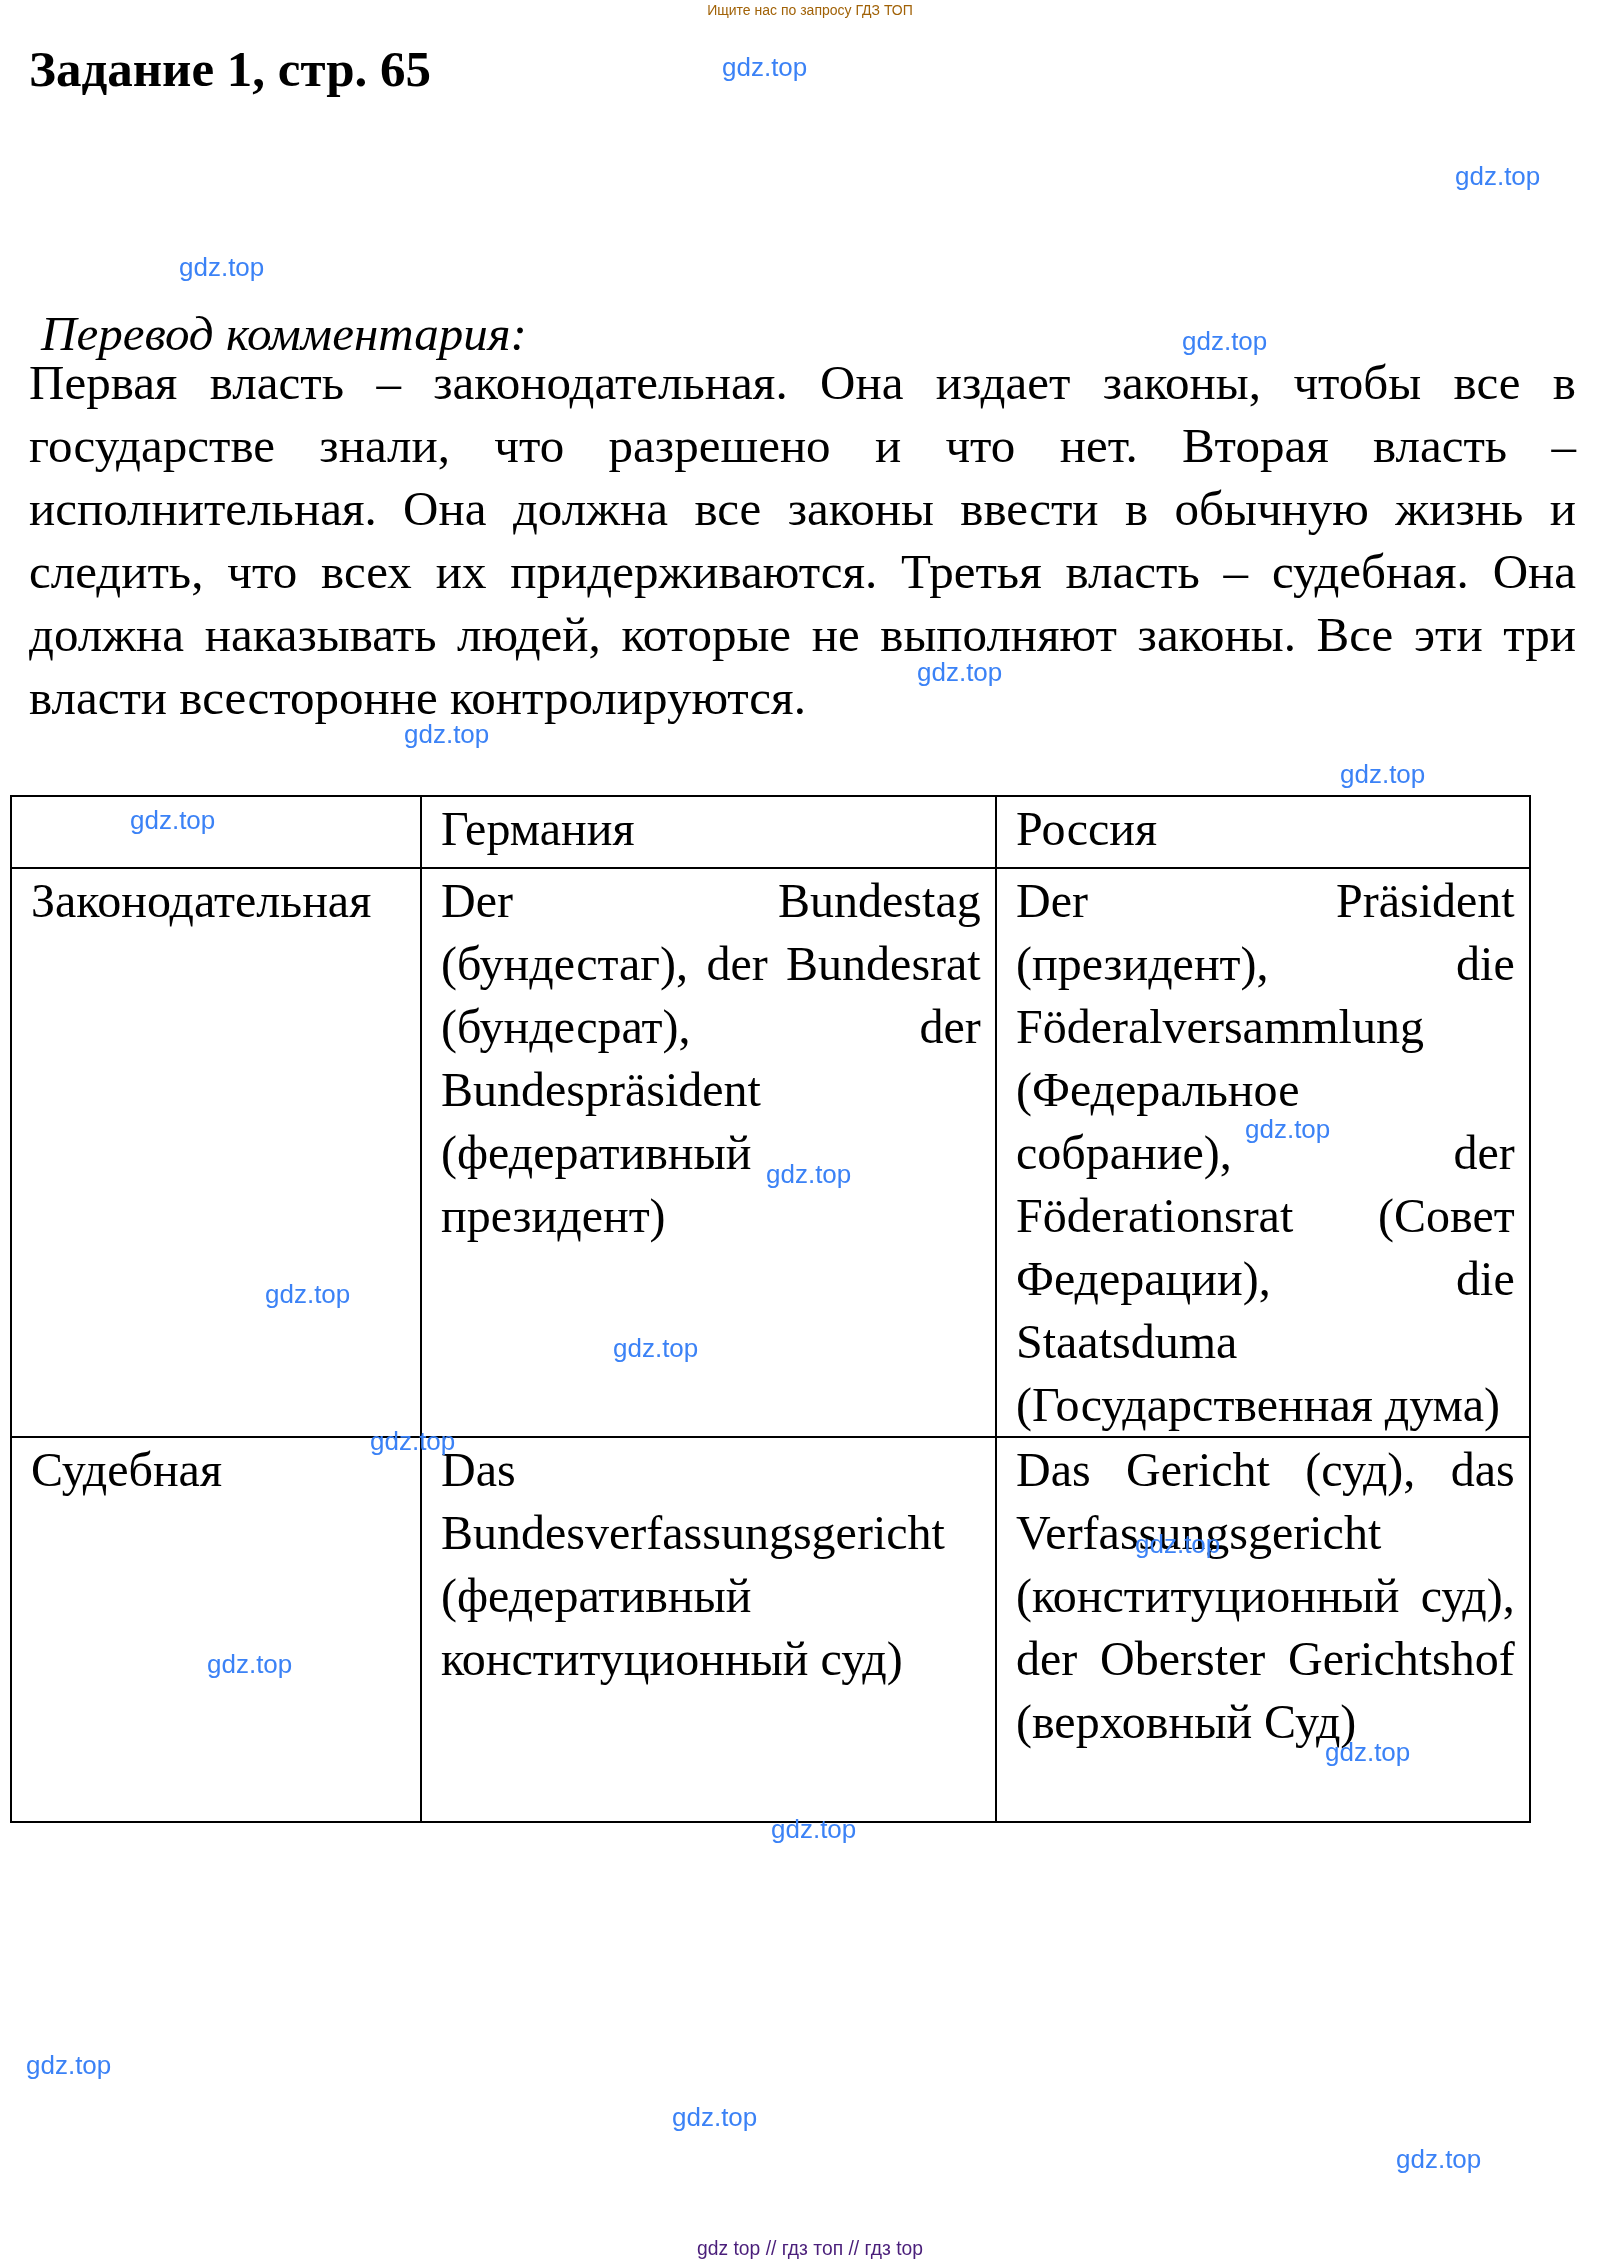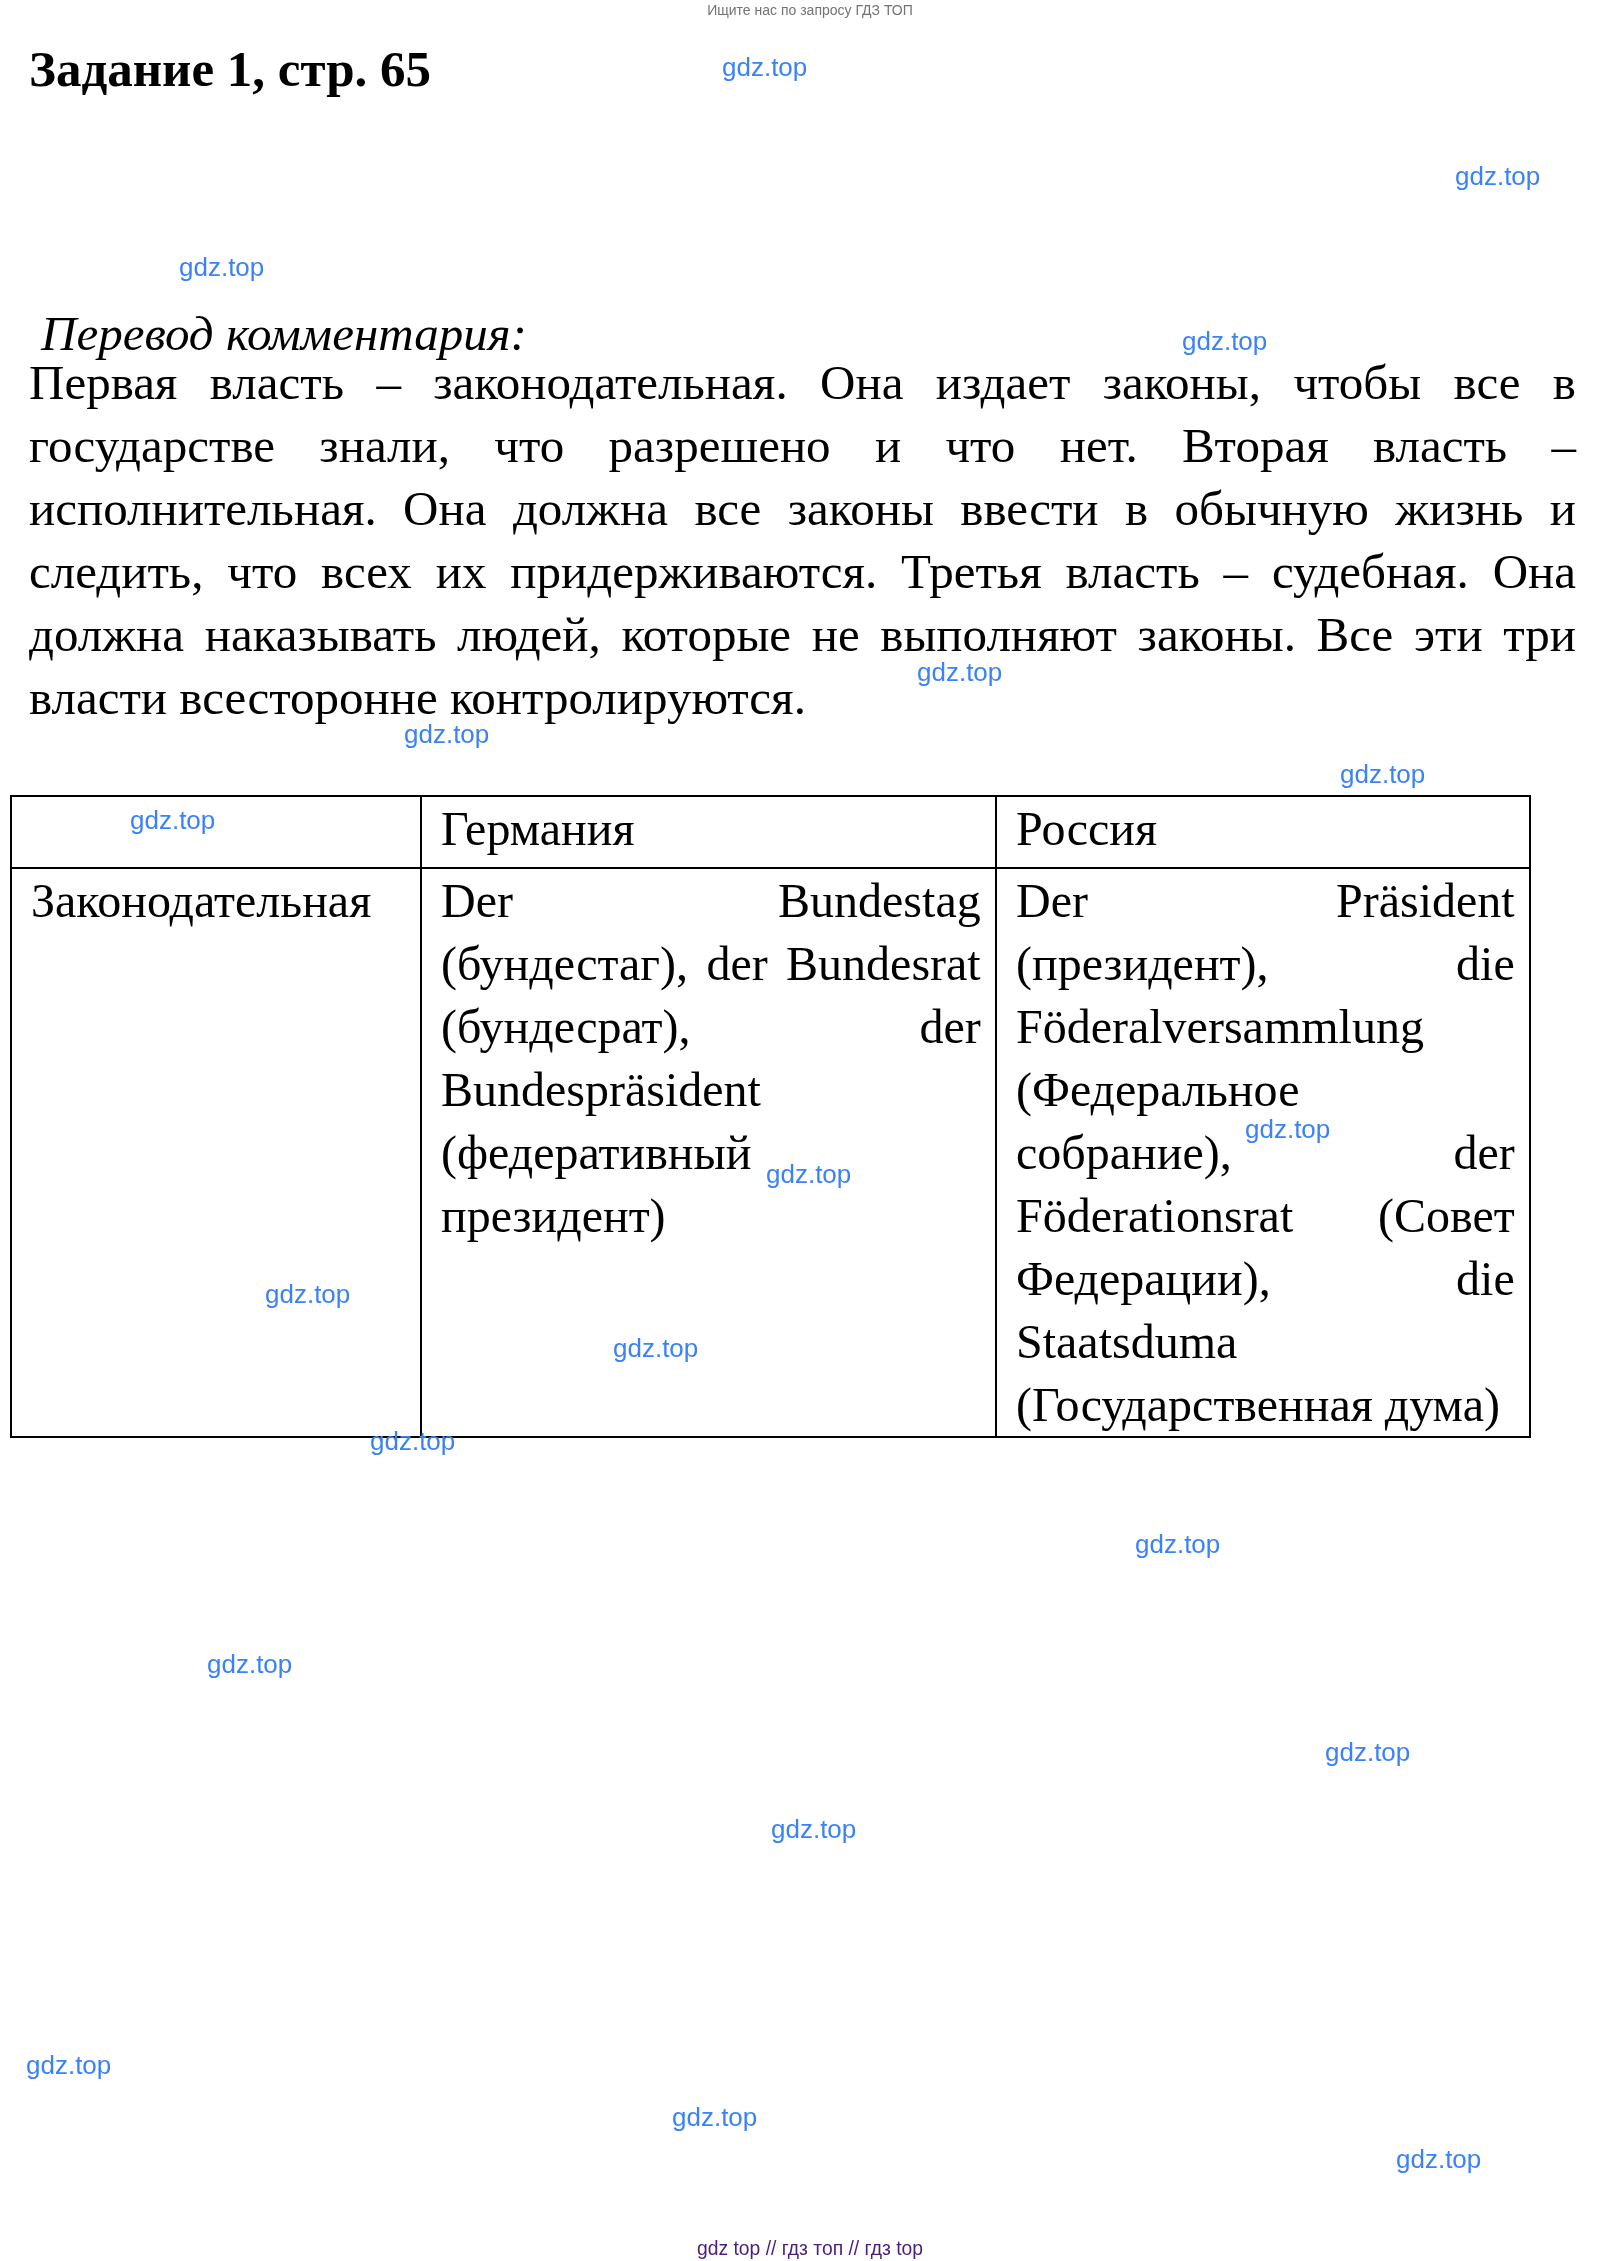--- a/index.html
+++ b/index.html
@@ -1,19 +1,19 @@
 <!DOCTYPE html>
 <html style="font-size:14px"><head>
 <meta charset="utf-8">
 <style>
   html, body { margin: 0; padding: 0; background: #ffffff; }
   body { width: 1620px; height: 2261px; position: relative; overflow: hidden;
          font-family: "Liberation Serif", serif; color: #000; }
   .top-banner { position: absolute; left: 0; width: 1620px; top: 1.8px; text-align: center;
-                font-family: "Liberation Sans", sans-serif; font-size: 14px; color: #737373; }
+                font-family: "Liberation Sans", sans-serif; font-size: 14px; color: #a16207; }
   .title { position: absolute; left: 29px; top: 35px; width: 1547px; margin: 0;
            font-weight: bold; font-size: 51px; line-height: 68px; }
   .title .line2 { text-align: justify; text-align-last: left; }
   .comment-heading { position: absolute; left: 29px; top: 290px; font-style: italic;
                      font-size: 49px; line-height: 63px; margin: 12px; }
   .comment-body { position: absolute; left: 29px; top: 351px; width: 1547px; margin: 0;
                   font-size: 49px; line-height: 63px; text-align: justify; }
   table.powers { position: absolute; left: 9.7px; top: 795px; width: 1519px;
                  border-collapse: collapse; table-layout: fixed; font-size: 48px; line-height: 63px; }
   table.powers td { border: 2.6px solid #000; vertical-align: top; padding: 0 14px 0 19.3px; }
@@ -53,20 +53,25 @@
       <tr class="header">
     <td></td>
     <td>Германия</td>
     <td>Россия</td>
   </tr>
   <tr class="row-legislative">
     <td class="branch">Законодательная</td>
     <td class="justified">Der Bundestag (бундестаг), der Bundesrat (бундесрат), der Bundespräsident (федеративный президент)</td>
     <td class="justified">Der Präsident (президент), die Föderalversammlung (Федеральное собрание), der Föderationsrat (Совет Федерации), die Staatsduma (Государственная дума)</td>
   </tr>
+  <tr class="row-judicial">
+    <td class="branch">Судебная</td>
+    <td class="justified">Das Bundesverfassungsgericht (федеративный конституционный суд)</td>
+    <td class="justified">Das Gericht (суд), das Verfassungsgericht (конституционный суд), der Oberster Gerichtshof (верховный Суд)</td>
+  </tr>
 </tbody>
   </table>
 
 <div class="wm" style="left:722px;top:53px">gdz.top</div>
 <div class="wm" style="left:1455px;top:162px">gdz.top</div>
 <div class="wm" style="left:179px;top:253px">gdz.top</div>
 <div class="wm" style="left:1182px;top:327px">gdz.top</div>
 <div class="wm" style="left:917px;top:658px">gdz.top</div>
 <div class="wm" style="left:404px;top:720px">gdz.top</div>
 <div class="wm" style="left:1340px;top:760px">gdz.top</div>

